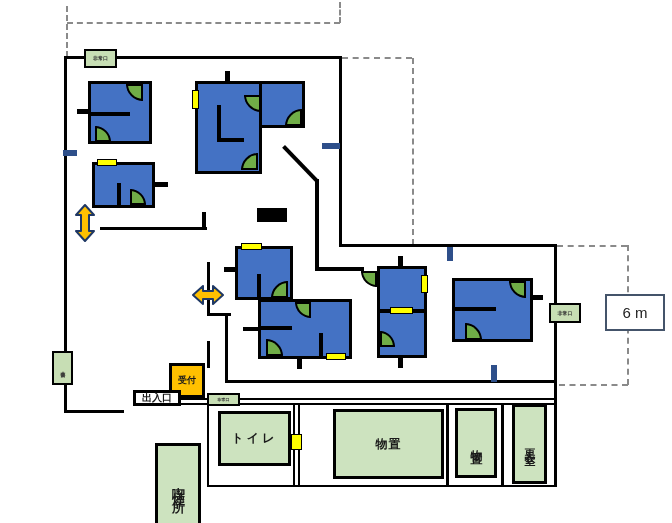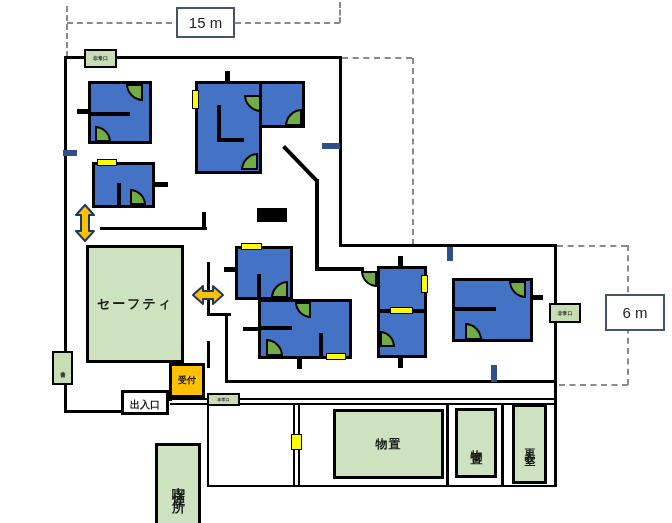--- a/index.html
+++ b/index.html
@@ -121,28 +121,28 @@
   <div class="ymark" style="left:390px;top:307px;width:23px;height:7px;"></div>
   <div class="ymark" style="left:421px;top:275px;width:7px;height:18px;"></div>
   <div class="ymark" style="left:326px;top:353px;width:20px;height:7px;"></div>
   <div class="ymark" style="left:291px;top:434px;width:11px;height:16px;"></div>
 
   <div class="nmark" style="left:447px;top:247px;width:6px;height:14px;"></div>
   <div class="nmark" style="left:491px;top:365px;width:6px;height:17px;"></div>
   <div class="nmark" style="left:322px;top:143px;width:18px;height:6px;"></div>
   <div class="nmark" style="left:63px;top:150px;width:14px;height:6px;"></div>
 
-  <div class="gbox" style="left:86px;top:245px;width:98px;height:118px;font-size:13px;letter-spacing:2px;">
-    <span>セーフティ</span>
-  </div>
   <div class="obox" style="left:169px;top:363px;width:36px;height:35px;">
     <span>受付</span>
   </div>
-  <div class="wbox" style="left:121px;top:390px;width:48px;height:25px;align-items:flex-end;">
+  <div class="wbox" style="left:133px;top:390px;width:48px;height:16px;">
     <span>出入口</span>
+  </div>
+  <div class="gbox" style="left:218px;top:411px;width:73px;height:55px;font-size:12px;letter-spacing:3px;">
+    <span>トイレ</span>
   </div>
   <div class="gbox vtext" style="left:155px;top:443px;width:46px;height:85px;font-size:13px;letter-spacing:6px;">
     <span>喫煙所</span>
   </div>
   <div class="gbox" style="left:333px;top:409px;width:111px;height:70px;font-size:12px;letter-spacing:1px;">
     <span>物置</span>
   </div>
   <div class="gbox vtext" style="left:455px;top:408px;width:42px;height:70px;font-size:12px;letter-spacing:3px;">
     <span>物置</span>
   </div>
@@ -156,23 +156,20 @@
   <div class="sign vtext" style="left:52px;top:351px;width:21px;height:34px;letter-spacing:1px;">
     <span>非常口</span>
   </div>
   <div class="sign" style="left:549px;top:303px;width:32px;height:20px;">
     <span>非常口</span>
   </div>
   <div class="sign" style="left:207px;top:393px;width:33px;height:13px;font-size:4px;">
     <span>非常口</span>
   </div>
 
-  <div class="dimbox" style="left:176px;top:7px;width:59px;height:31px;">
-    <span>15 m</span>
-  </div>
   <div class="dimbox" style="left:605px;top:294px;width:60px;height:37px;">
     <span>6 m</span>
   </div>
 
   <svg style="position:absolute;left:75px;top:204px;" width="20" height="38" viewBox="0 0 20 38">
     <polygon points="10,1 19,11 14,11 14,27 19,27 10,37 1,27 6,27 6,11 1,11" fill="#FFC000" stroke="#1F3864" stroke-width="2" stroke-linejoin="round"></polygon>
   </svg>
   <svg style="position:absolute;left:192px;top:285px;" width="32" height="20" viewBox="0 0 32 20">
     <polygon points="1,10 11,1 11,6 21,6 21,1 31,10 21,19 21,14 11,14 11,19" fill="#FFC000" stroke="#1F3864" stroke-width="2" stroke-linejoin="round"></polygon>
   </svg>

